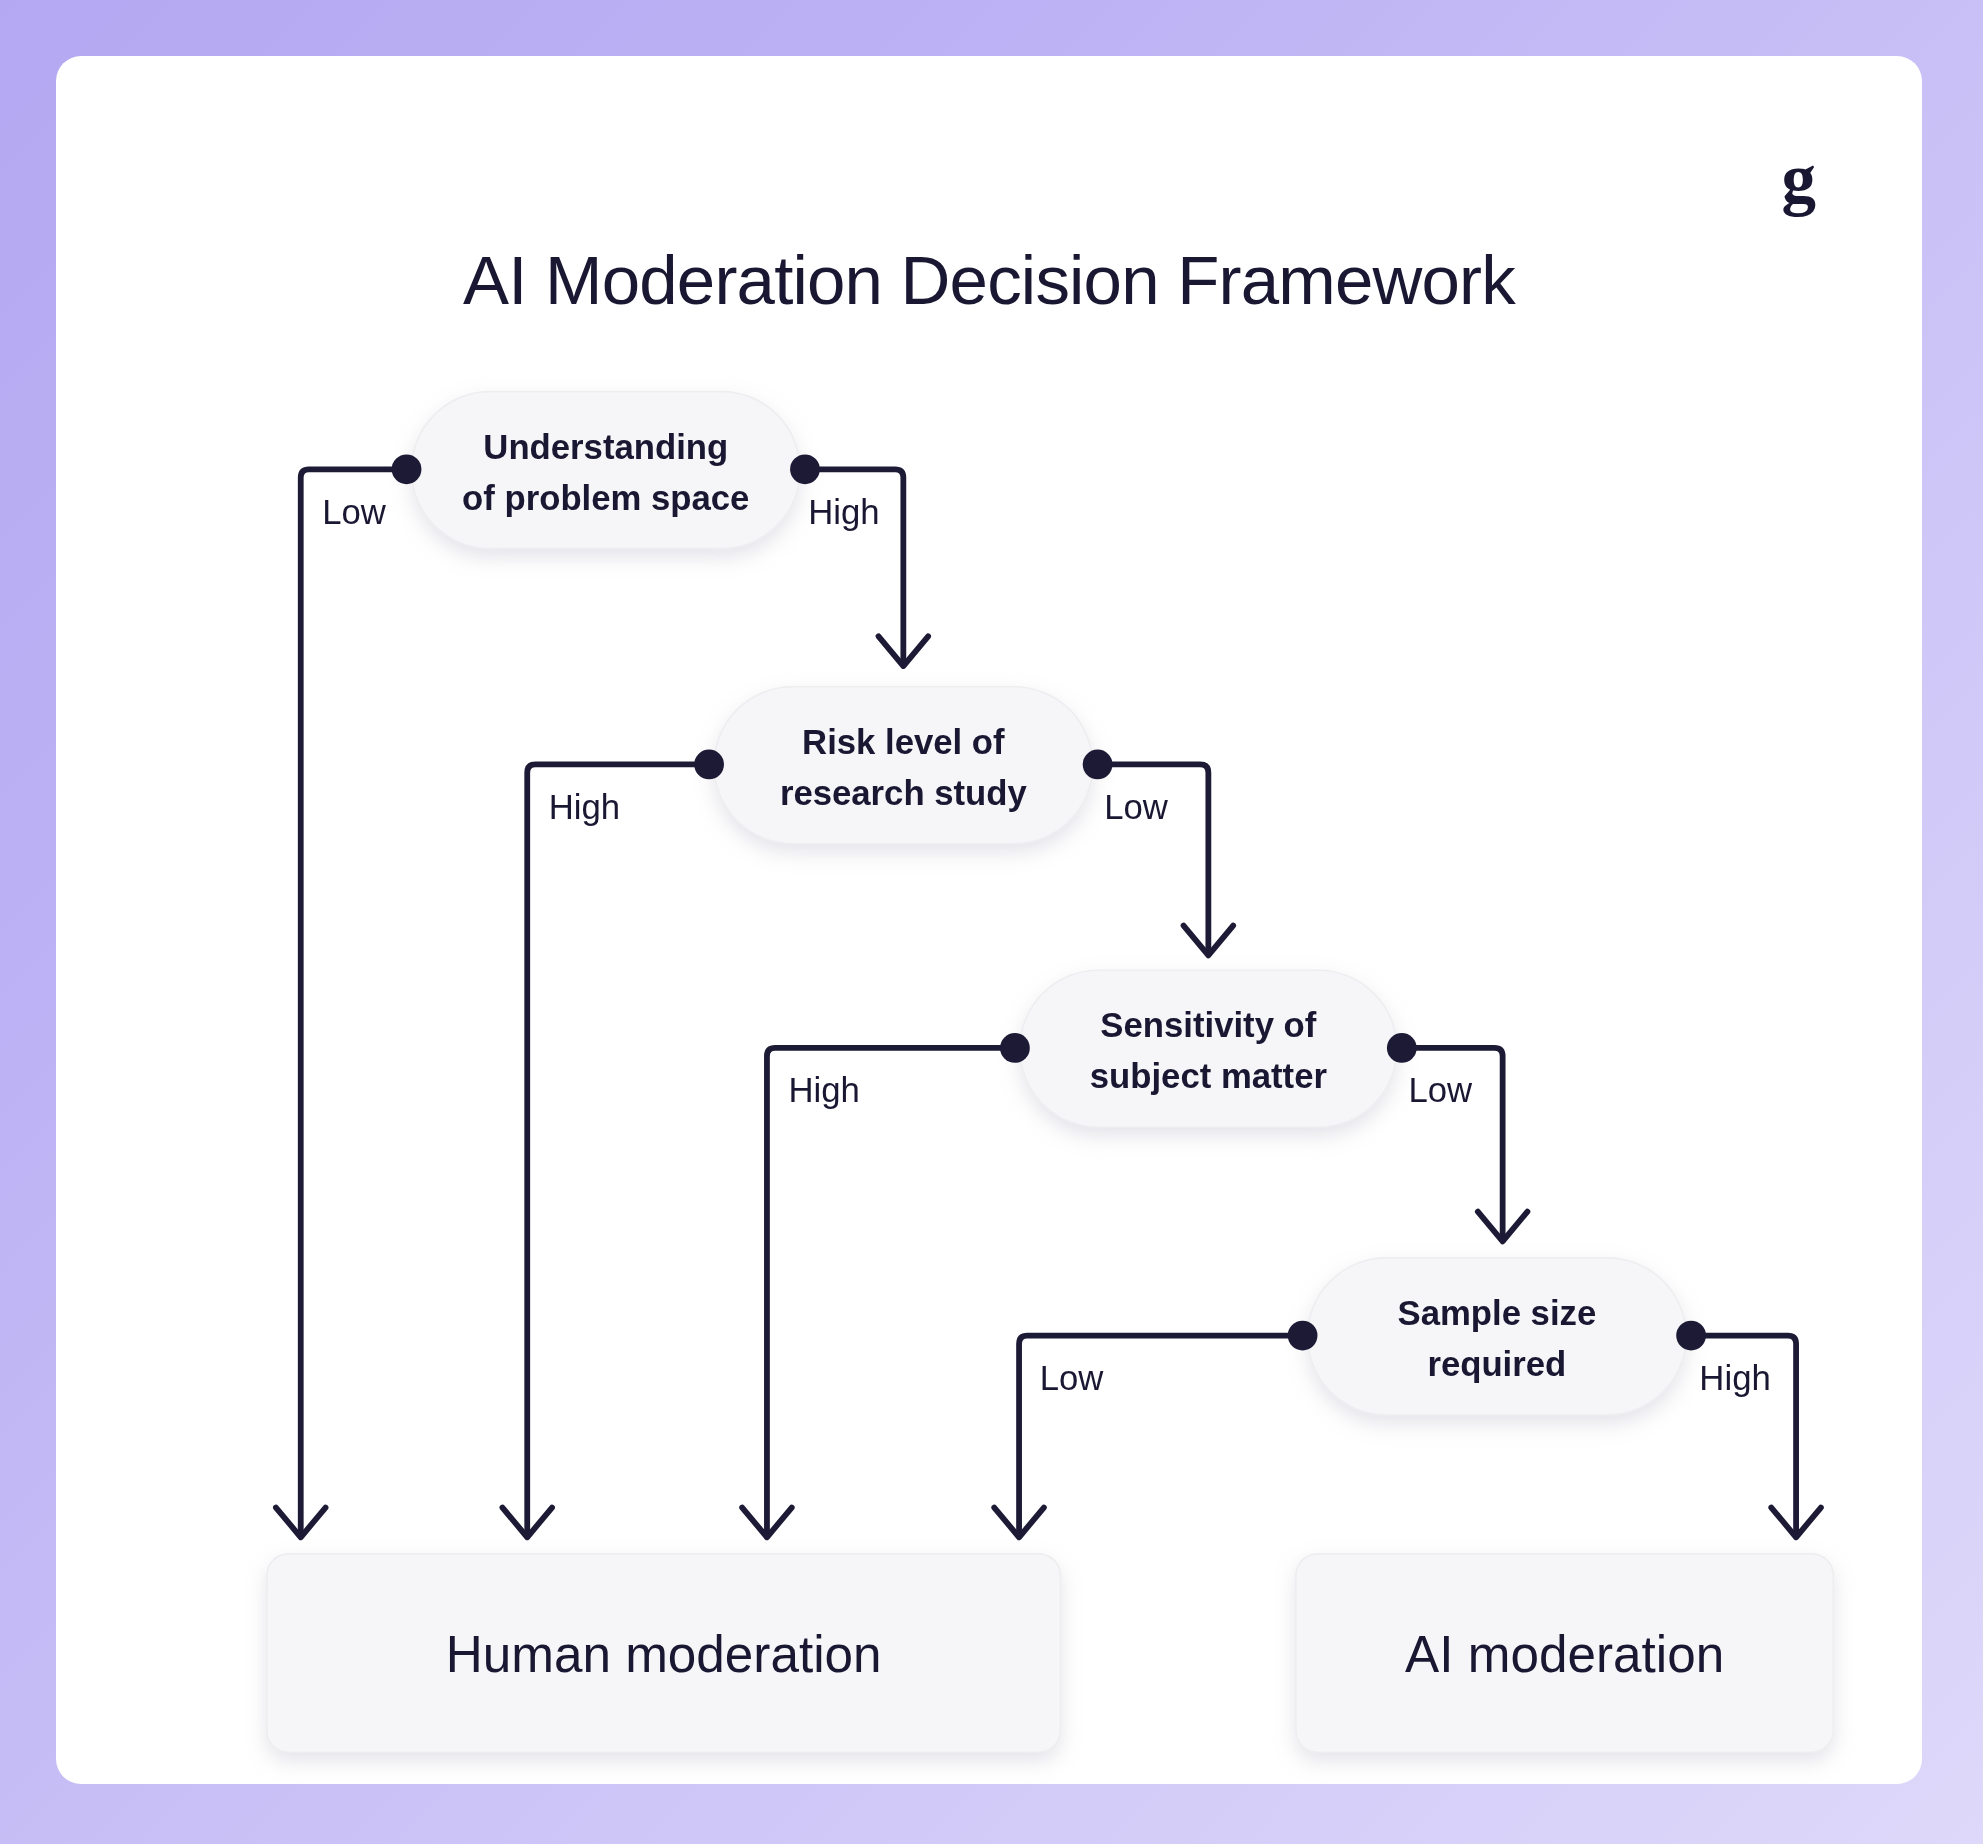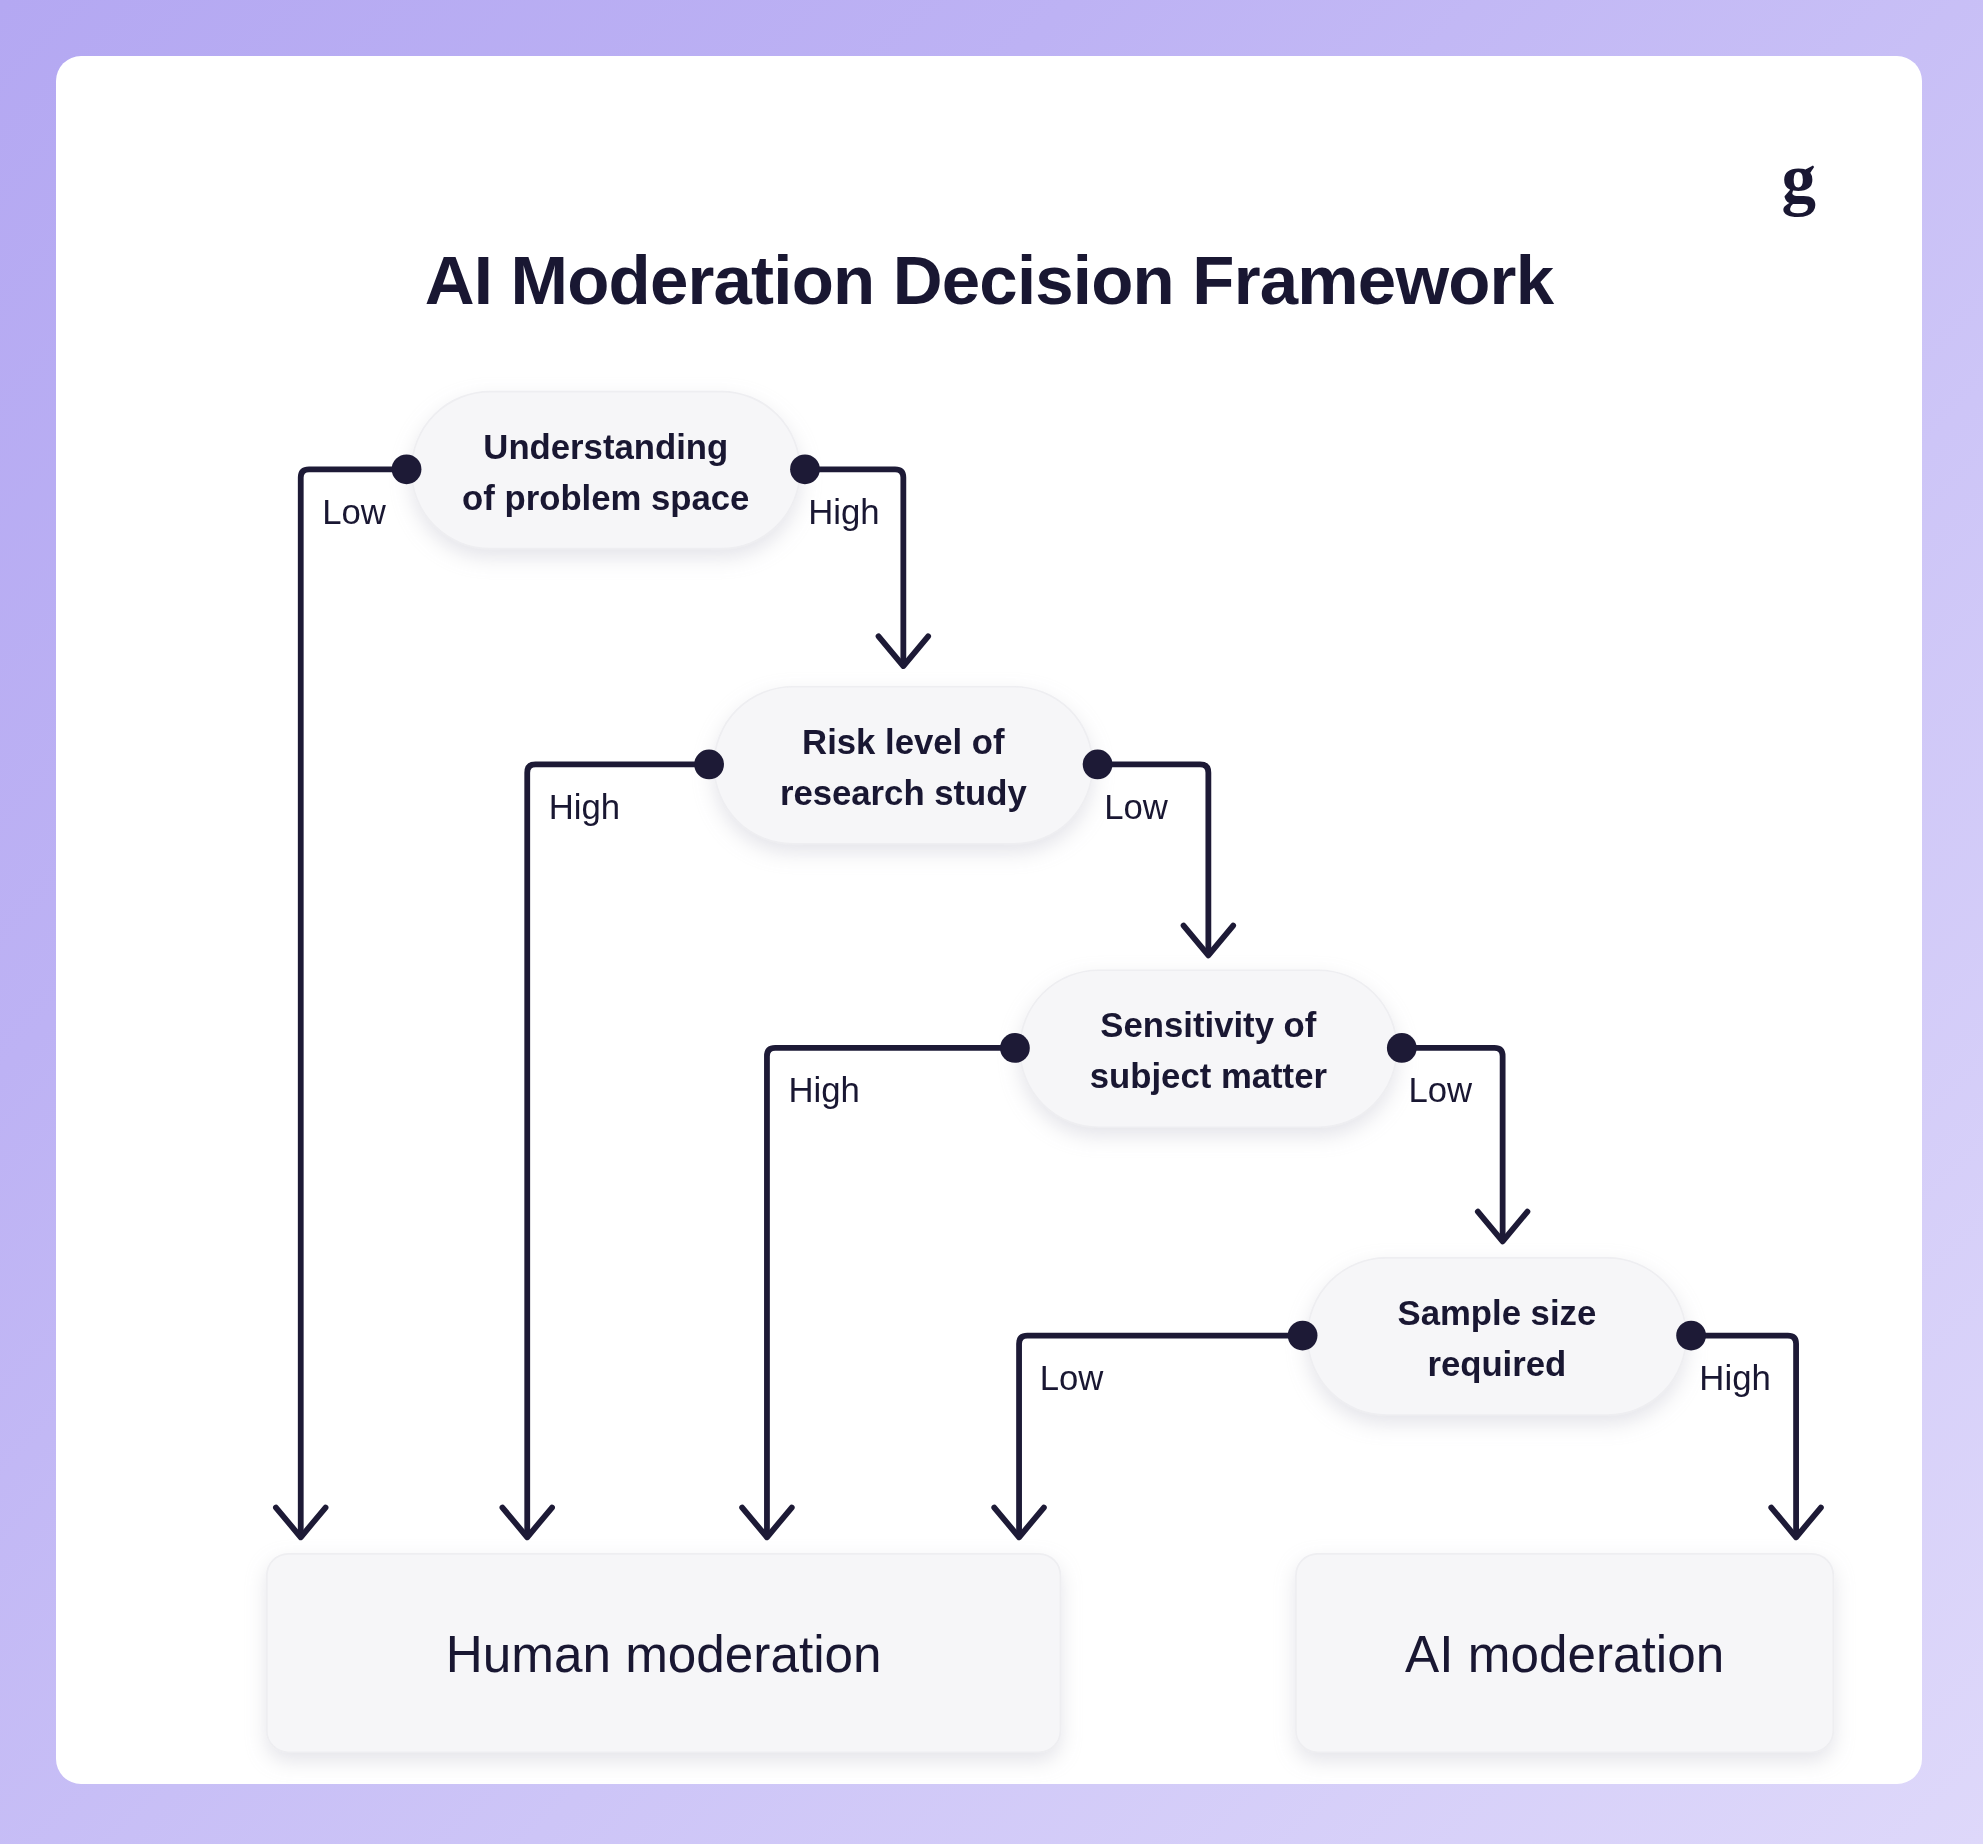--- a/index.html
+++ b/index.html
@@ -42,21 +42,21 @@
     user-select: none;
   }
   #title {
     position: absolute;
     left: 0;
     right: 0;
     top: 139px;
     text-align: center;
     font-size: 69px;
     line-height: 79px;
-    font-weight: 700;
+    font-weight: 400;
     letter-spacing: -0.8px;
     color: #191732;
   }
   #flow {
     position: absolute;
     left: 0;
     top: 0;
     width: 1984px;
     height: 1845px;
   }

